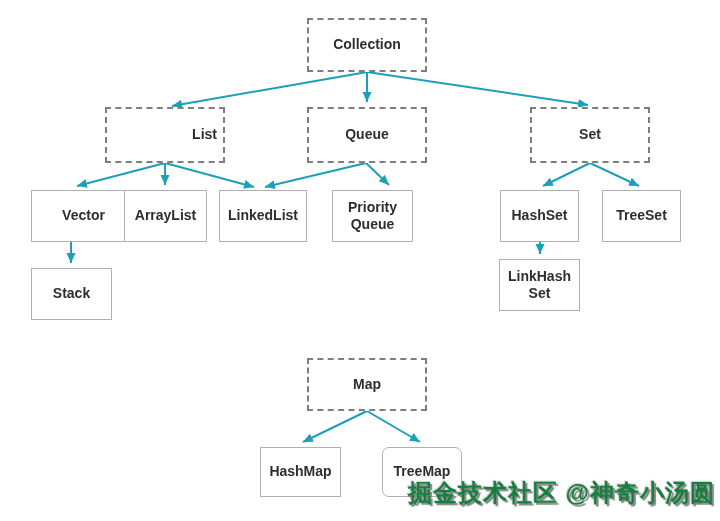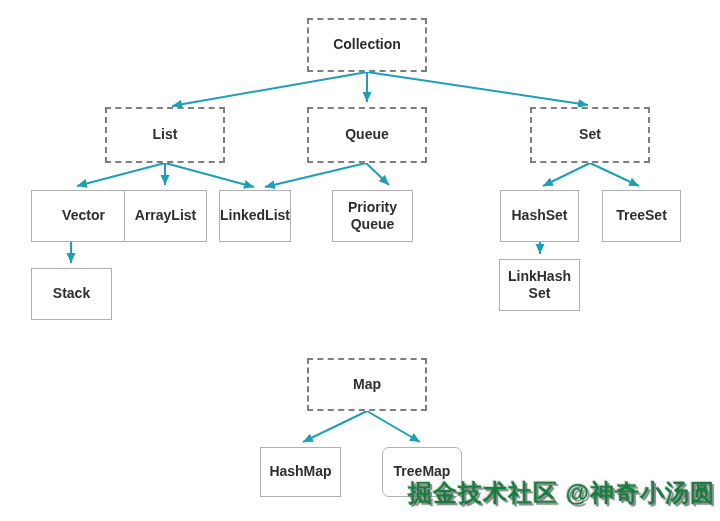--- a/index.html
+++ b/index.html
@@ -28,26 +28,26 @@
     font-weight: bold;
     font-size: 14px;
     line-height: 1.25;
     padding: 2px 6px;
   }
   .node.dashed { border: 2px dashed #7e7e7e; }
   .node.solid  { border: 1px solid #b0b0b0; }
 
   
   #n-collection   { left:307px; top:18px;  width:120px; height:54px; }
-  #n-list         { left:105px; top:107px; width:120px; height:56px; }
+  #n-list         { left:105px; top:107px; width:120px; height:56px;justify-content:flex-end; }
   #n-queue        { left:307px; top:107px; width:120px; height:56px; }
   #n-set          { left:530px; top:107px; width:120px; height:56px; }
   #n-vector       { left:31px;  top:190px; width:105px;  height:52px; }
   #n-arraylist    { left:124px; top:190px; width:83px;  height:52px;text-align:center; }
-  #n-linkedlist   { left:219px; top:190px; width:72px;  height:52px; }
+  #n-linkedlist   { left:219px; top:190px; width:88px;  height:52px; }
   #n-priorityqueue{ left:332px; top:190px; width:81px;  height:52px; }
   #n-hashset      { left:500px; top:190px; width:79px;  height:52px; }
   #n-treeset      { left:602px; top:190px; width:79px;  height:52px; }
   #n-stack        { left:31px;  top:268px; width:81px;  height:52px; }
   #n-linkhashset  { left:499px; top:259px; width:81px;  height:52px; }
   #n-map          { left:307px; top:358px; width:120px; height:53px; }
   #n-hashmap      { left:260px; top:447px; width:81px;  height:50px; }
   #n-treemap      { left:382px; top:447px; width:80px;  height:50px;border-radius:7px; }
 
   .watermark {

